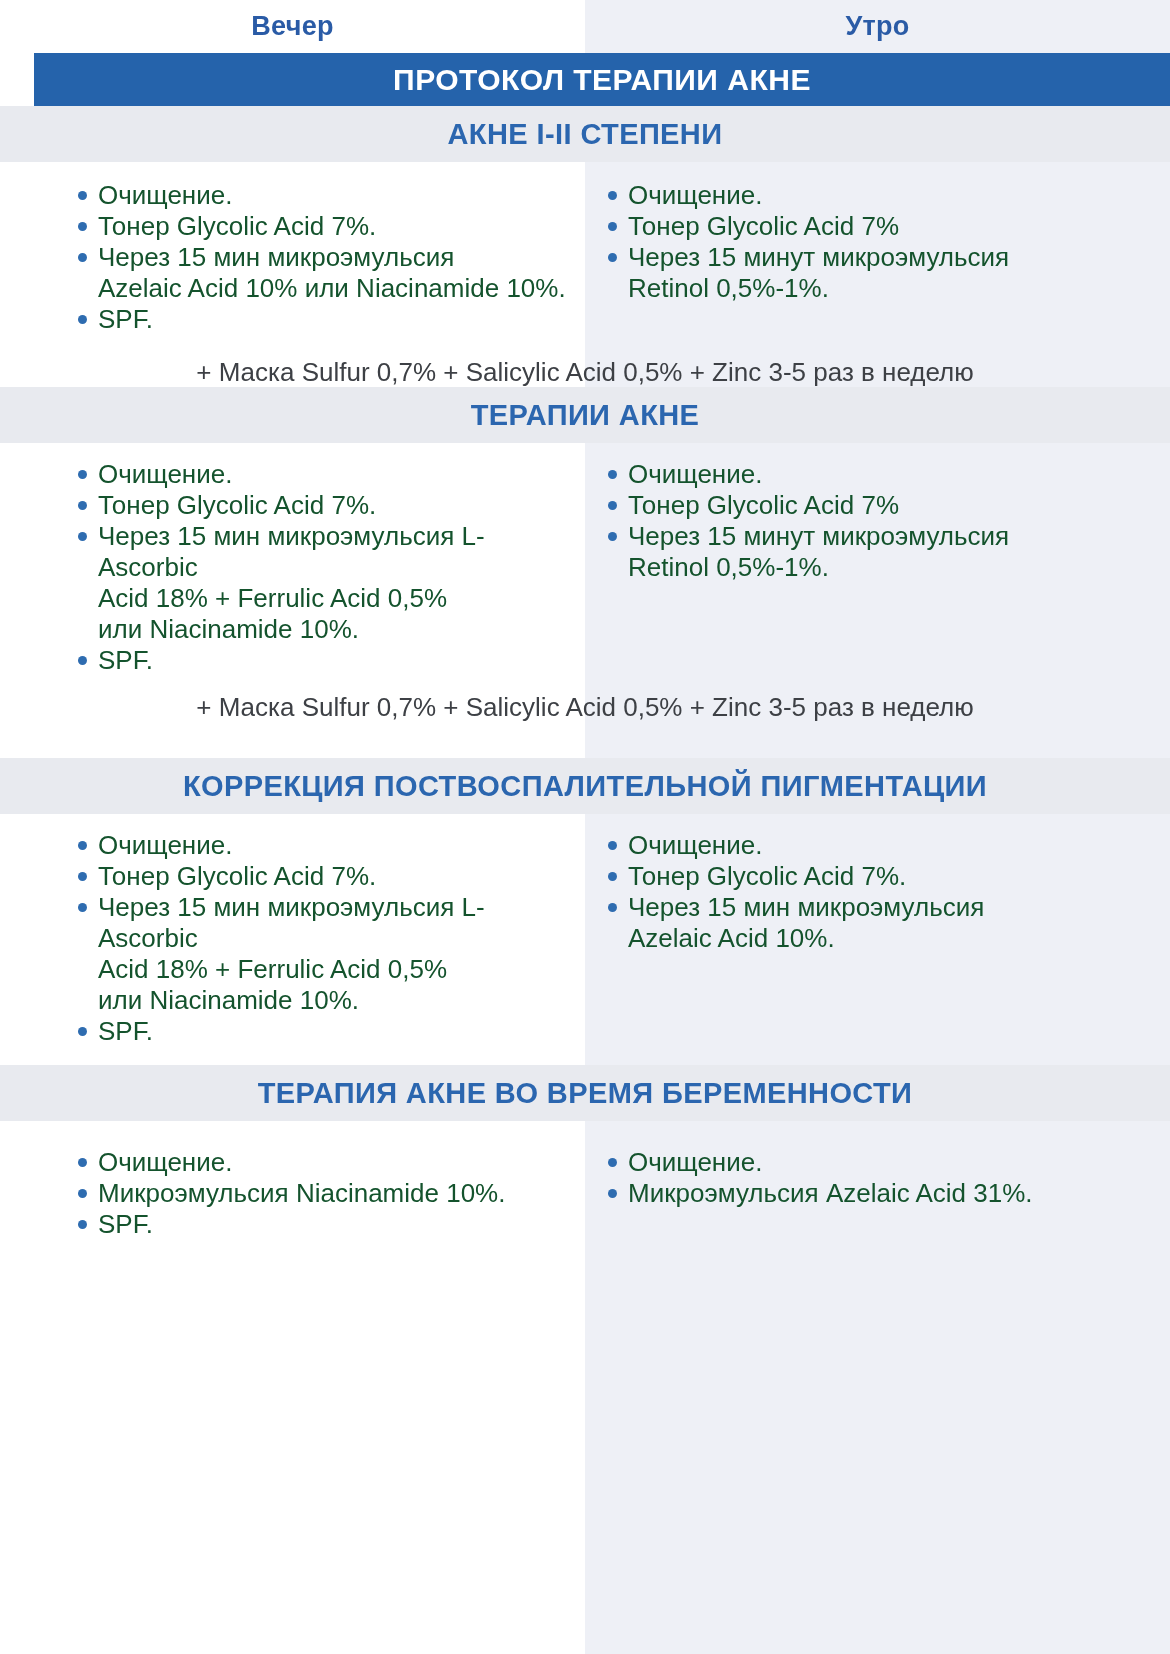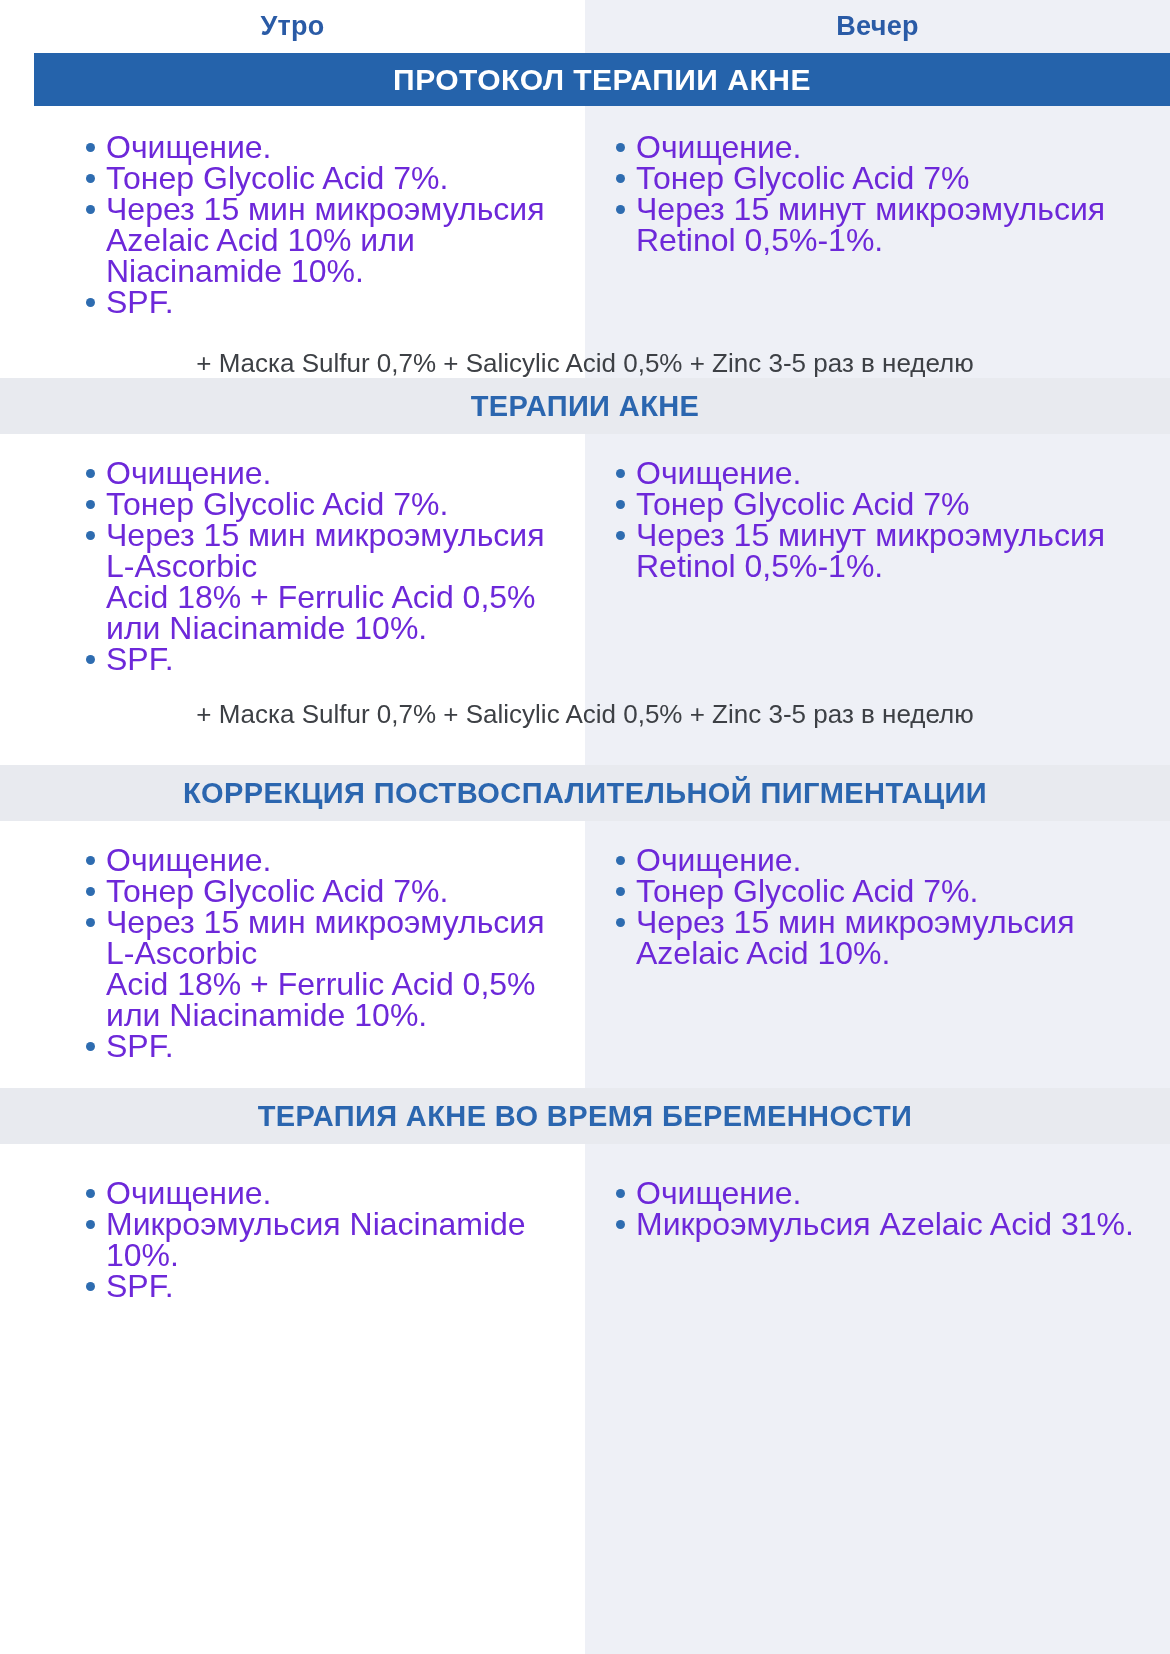--- a/index.html
+++ b/index.html
@@ -40,22 +40,22 @@
   .band-5{margin-top:18px;}
 
   .cols{display:flex;align-items:flex-start;}
   .col{width:585px;box-sizing:border-box;}
   .col.morning{padding:18px 10px 0 75px;}
   .col.evening{padding:18px 15px 0 20px;}
   .cols-3 .col,.cols-4 .col{padding-top:16px;}
   .cols-5 .col{padding-top:26px;}
 
   ul.items{
-    list-style:none;margin:8px;padding:0;
-    font-size:32px;line-height:31px;color:#6d28d9;
+    list-style:none;margin:0;padding:0;
+    font-size:26px;line-height:31px;color:#14532d;
   }
   ul.items li{
     position:relative;padding-left:23px;white-space:pre-line;
   }
   ul.items li::before{
     content:"";position:absolute;left:3px;top:11px;
     width:9px;height:9px;border-radius:50%;background:#2e6cb0;
   }
 
   .note{
@@ -69,29 +69,32 @@
   }
 </style>
 </head>
 <body>
 
 <div class="page">
   <div class="evening-bg"></div>
   <div class="content">
 
     <div class="cols-header">
+      <div class="cell">Вечер</div>
       <div class="cell">Утро</div>
-      <div class="cell">Вечер</div>
     </div>
 
     <div class="banner">
       <span>ПРОТОКОЛ ТЕРАПИИ АКНЕ</span>
     </div>
 
     <section>
+      <div class="band band-1">
+        <h2 class="band-title">АКНЕ I-II СТЕПЕНИ</h2>
+      </div>
       <div class="cols cols-1">
         <div class="col morning">
           <ul class="items">
               <li>Очищение.</li>
               <li>Тонер Glycolic Acid 7%.</li>
               <li>Через 15 мин микроэмульсия
 Azelaic Acid 10% или Niacinamide 10%.</li>
               <li>SPF.</li>
             </ul>
         </div>

